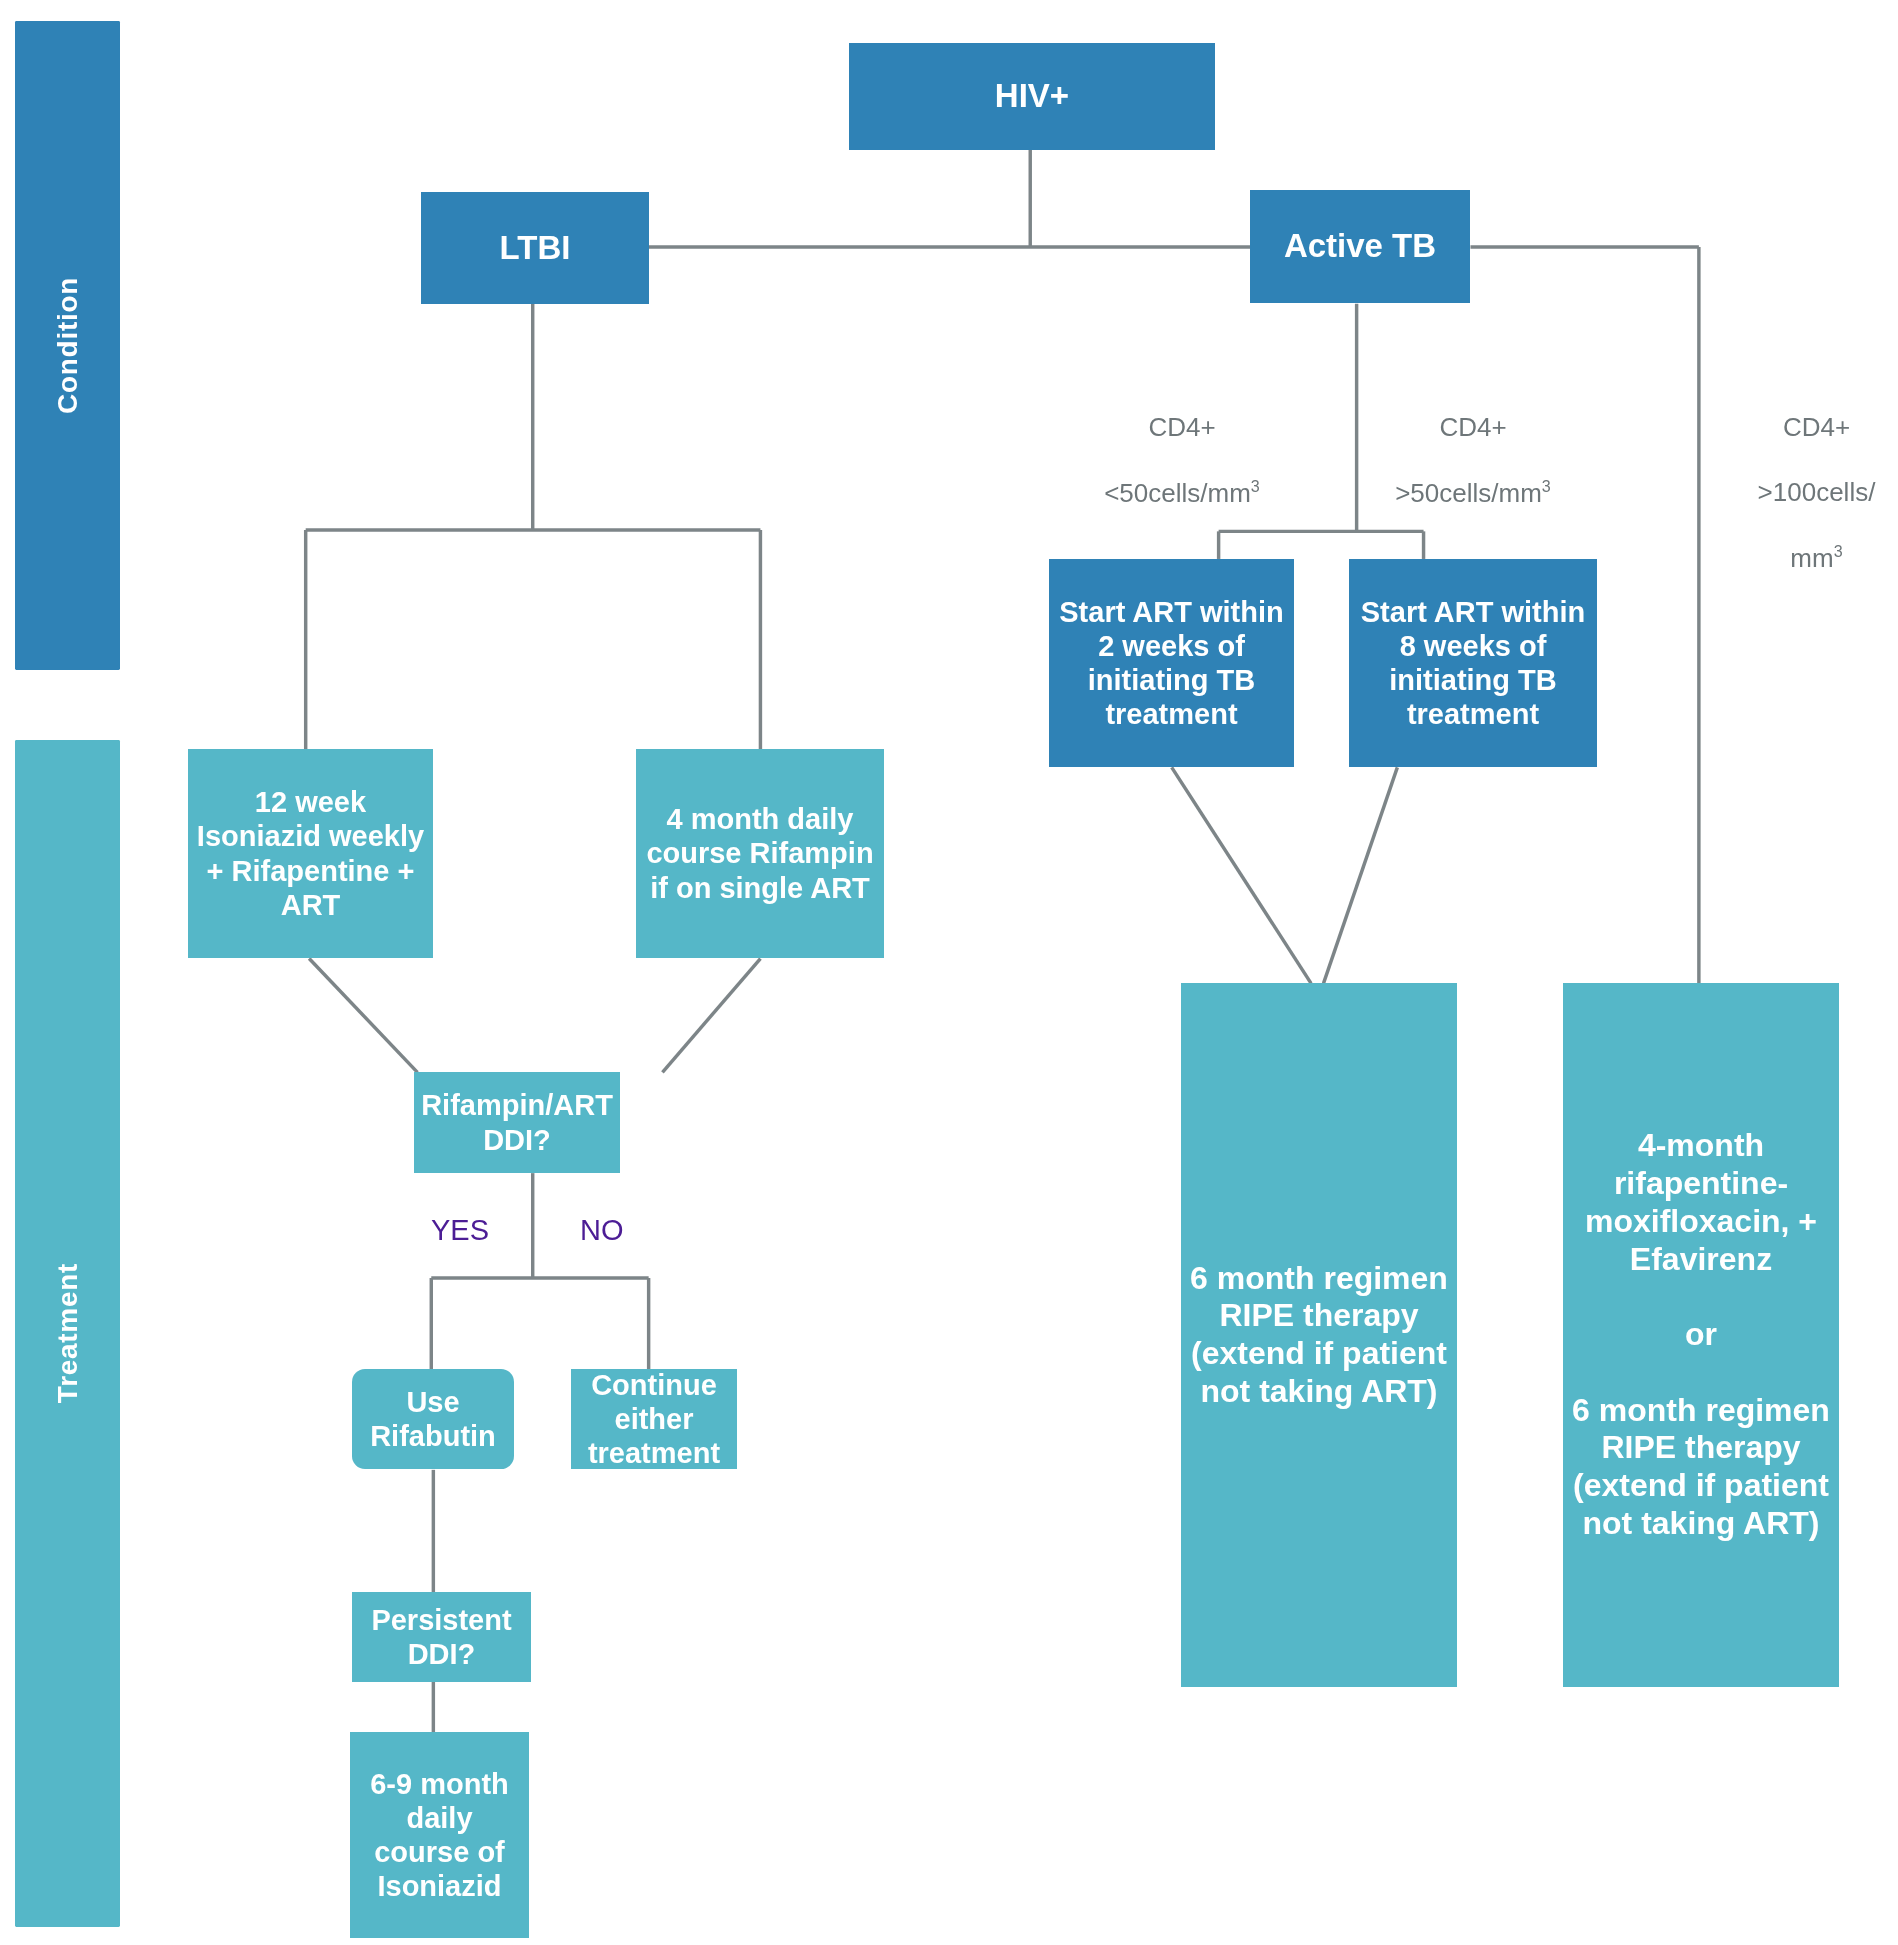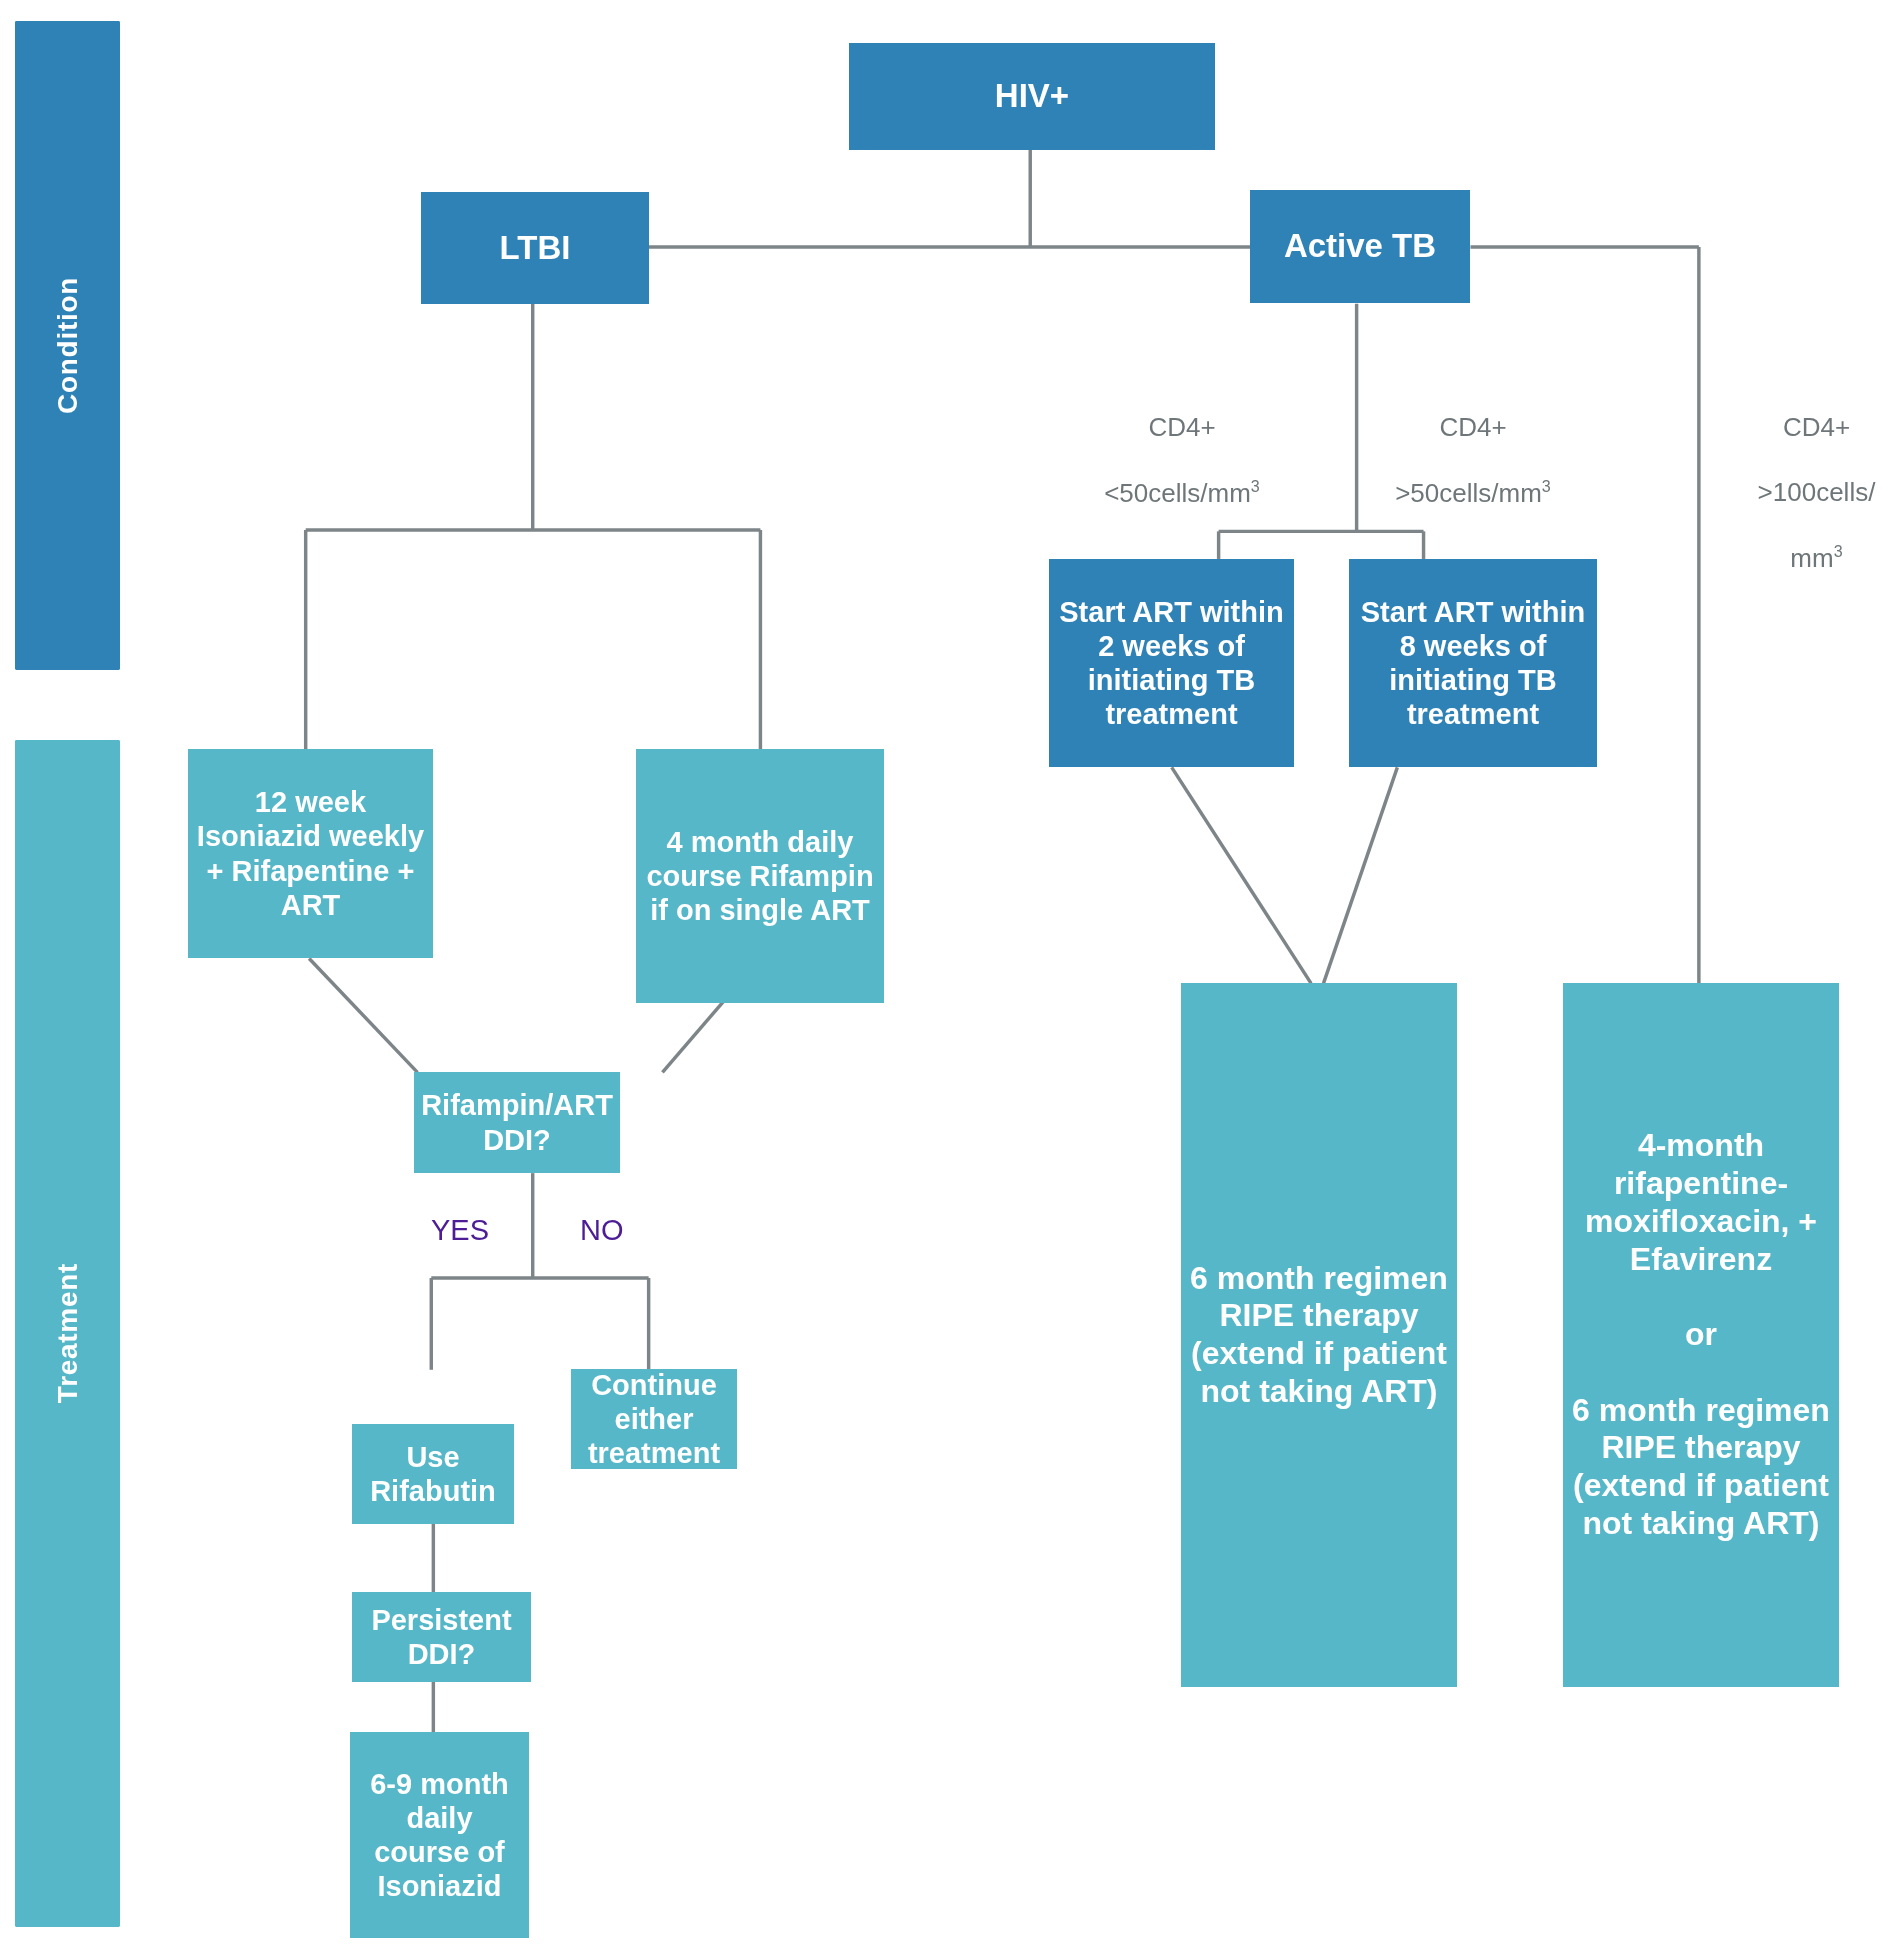--- a/index.html
+++ b/index.html
@@ -145,29 +145,29 @@
     <span>&gt;100cells/</span><br>
     <span>mm</span><sup>3</sup>
   </div>
 
   <div class="node dark" style="left:1049px; top:559px; width:245px; height:208px; font-size:29px;">Start ART within 2 weeks of initiating TB treatment</div>
 
   <div class="node dark" style="left:1349px; top:559px; width:248px; height:208px; font-size:29px;">Start ART within 8 weeks of initiating TB treatment</div>
 
   <div class="node light" style="left:188px; top:749px; width:245px; height:209px; font-size:29px;">12 week Isoniazid weekly + Rifapentine + ART</div>
 
-  <div class="node light" style="left:636px; top:749px; width:248px; height:254px; font-size:29px;text-align:center;">4 month daily course Rifampin if on single ART</div>
+  <div class="node light" style="left:636px; top:749px; width:248px; height:209px; font-size:29px;text-align:center;">4 month daily course Rifampin if on single ART</div>
 
   <div class="node light" style="left:414px; top:1072px; width:206px; height:101px; font-size:29px;">Rifampin/ART DDI?</div>
 
   <div class="branch-label" style="left:431px; top:1216px;">YES</div>
 
   <div class="branch-label" style="left:580px; top:1216px;">NO</div>
 
-  <div class="node light" style="left:352px; top:1424px; width:162px; height:100px; font-size:29px;">Use Rifabutin</div>
+  <div class="node light" style="left:352px; top:1369px; width:162px; height:100px; font-size:29px;border-radius:13px;">Use Rifabutin</div>
 
   <div class="node light" style="left:352px; top:1592px; width:179px; height:90px; font-size:29px;">Persistent DDI?</div>
 
   <div class="node light" style="left:571px; top:1369px; width:166px; height:100px; font-size:29px;">Continue either treatment</div>
 
   <div class="node light" style="left:350px; top:1732px; width:179px; height:206px; font-size:29px;">6-9 month daily course of Isoniazid</div>
 
   <div class="node light" style="left:1181px; top:983px; width:276px; height:704px; font-size:32px;">6 month regimen RIPE therapy (extend if patient not taking ART)</div>
 
   <div class="node light" style="left:1563px; top:983px; width:276px; height:704px; font-size:32px;">4-month rifapentine-moxifloxacin, + Efavirenz

